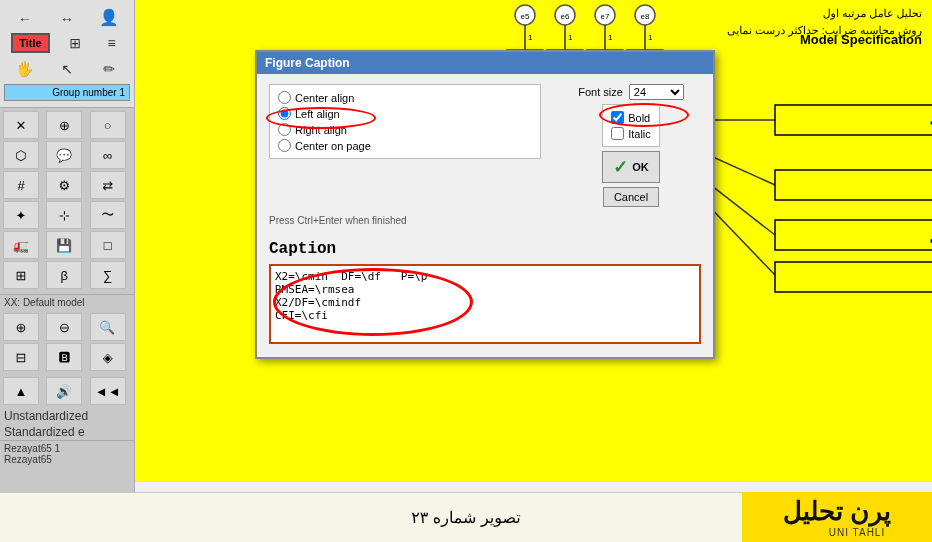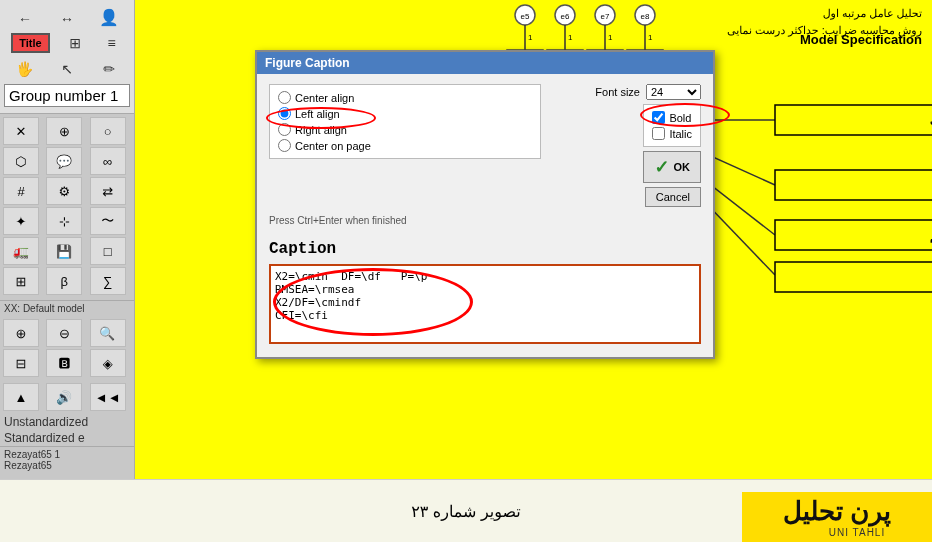--- a/index.html
+++ b/index.html
@@ -35,26 +35,26 @@
       padding: 2px 0;
     }
 
     .toolbar-icon {
       width: 22px; height: 22px;
       display: flex; align-items: center; justify-content: center;
       cursor: pointer; font-size: 14px; color: #333;
     }
 
     .group-label {
-      background: #ffffff;
+      background: #7dd3fc;
       border: 1px solid #888;
       padding: 2px 4px;
-      font-size: 15px;
+      font-size: 10px;
       margin: 2px 0;
-      text-align: left;
+      text-align: right;
     }
 
     .title-btn {
       background: #ef4444;
       border: 2px solid #555;
       padding: 2px 6px;
       font-weight: bold;
       font-size: 11px;
       cursor: pointer;
       display: inline-block;
@@ -212,21 +212,21 @@
       gap: 20px;
     }
 
     .dialog-left {
       flex: 1;
     }
 
     .dialog-right {
       display: flex;
       flex-direction: column;
-      align-items: flex-end;
+      align-items: center;
       gap: 4px;
       min-width: 140px;
     }
 
     .radio-group {
       display: flex;
       flex-direction: column;
       gap: 3px;
       border: 1px solid #bbb;
       padding: 6px 8px;
@@ -592,20 +592,20 @@
 
     </div>
 
     <div class="bottom-tabs">
       <div class="tab active">Path diagram</div>
       <div class="tab">Tables</div>
     </div>
   </div>
 </div>
 
-<div style="position:absolute; bottom:0; left:0; right:0; height:63px; background:#f5f5e8; display:flex; align-items:center; justify-content:center; border-top:1px solid #ccc;">
+<div style="position:absolute; bottom:0; left:0; right:0; height:50px; background:#f5f5e8; display:flex; align-items:center; justify-content:center; border-top:1px solid #ccc;">
   <div class="caption-persian">تصویر شماره ۲۳</div>
 
   <div class="brand-logo" style="position:absolute; right:0; bottom:0; width:190px; height:50px; background:#ffdd00; display:flex; flex-direction:column; align-items:center; justify-content:center; overflow:hidden;">
     <div style="font-size:26px; font-weight:900; color:#111; direction:rtl; font-family:'Arial Black',Arial,sans-serif;">پرن تحلیل</div>
     <div style="font-size:10px; color:#333; letter-spacing:1px;padding-left:40px;">UNI TAHLI</div>
   </div>
 </div>
 
 </body></html>

